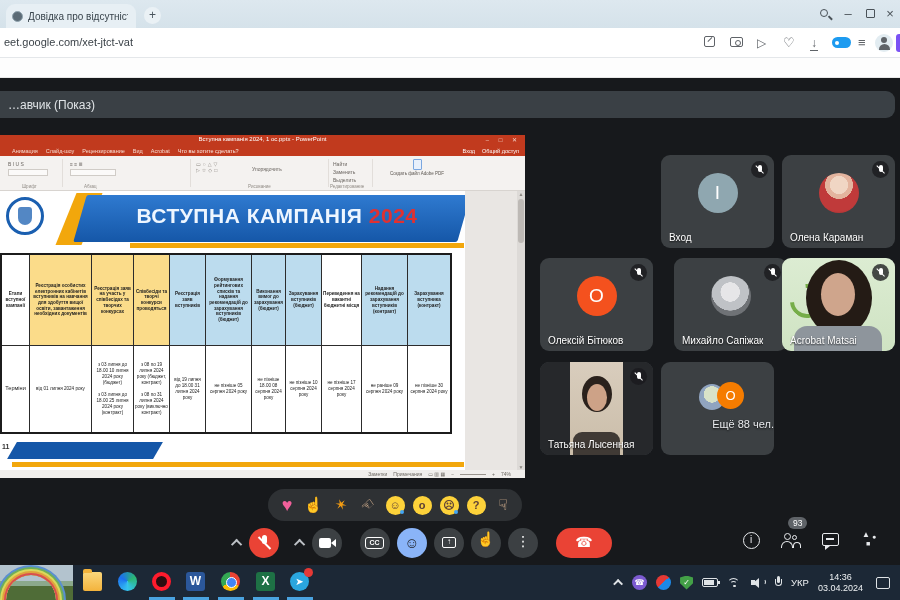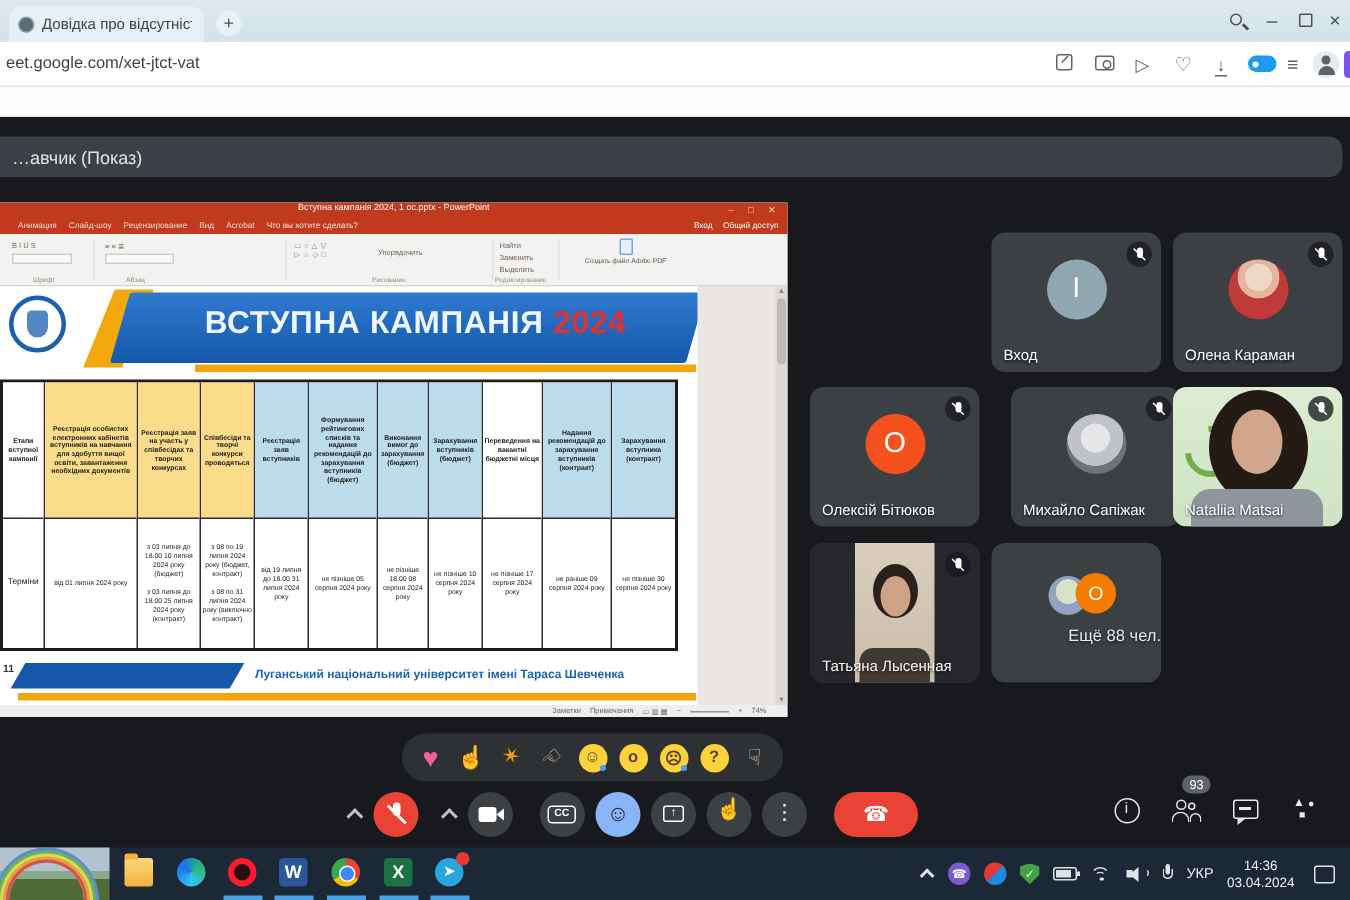--- a/index.html
+++ b/index.html
@@ -351,21 +351,20 @@
                 <div class="td">не раніше 09 серпня 2024 року</div>
               </div>
             <div class="tcol" style="width:42px;">
                 <div class="th bg-b">Зарахування вступника (контракт)</div>
                 <div class="td">не пізніше 30 серпня 2024 року</div>
               </div>
           </div>
 
           <span class="fnum">11</span>
           <span class="fpara"></span>
-          <span class="funiv">Луганський національний університет імені Тараса Шевченка</span>
           <span class="fybar"></span>
         </div>
         <div class="sb">
           <span class="ar" style="position:absolute; top:0;">▲</span>
           <span class="thumb"></span>
           <span class="ar" style="position:absolute; bottom:0;">▼</span>
         </div>
       </div>
 
       <div class="ppt-sbar">
@@ -420,21 +419,21 @@
       <div class="vid t6">
           <i class="p-extra"></i>
           <i class="p-hair"></i>
           <i class="p-face"></i>
           <i class="p-torso"></i>
         </div>
       <span class="micoff">
           <i class="mb"></i>
           <i class="ms"></i>
         </span>
-      <span class="tname">Nataliia Matsai</span>
+      <span class="tname">Acrobat Matsai</span>
     </div>
 
     <div class="tile" style="left:540px; top:284px;">
       <div class="vid t7">
           <i class="p-extra"></i>
           <i class="p-hair"></i>
           <i class="p-face"></i>
           <i class="p-torso"></i>
         </div>
       <span class="micoff">

